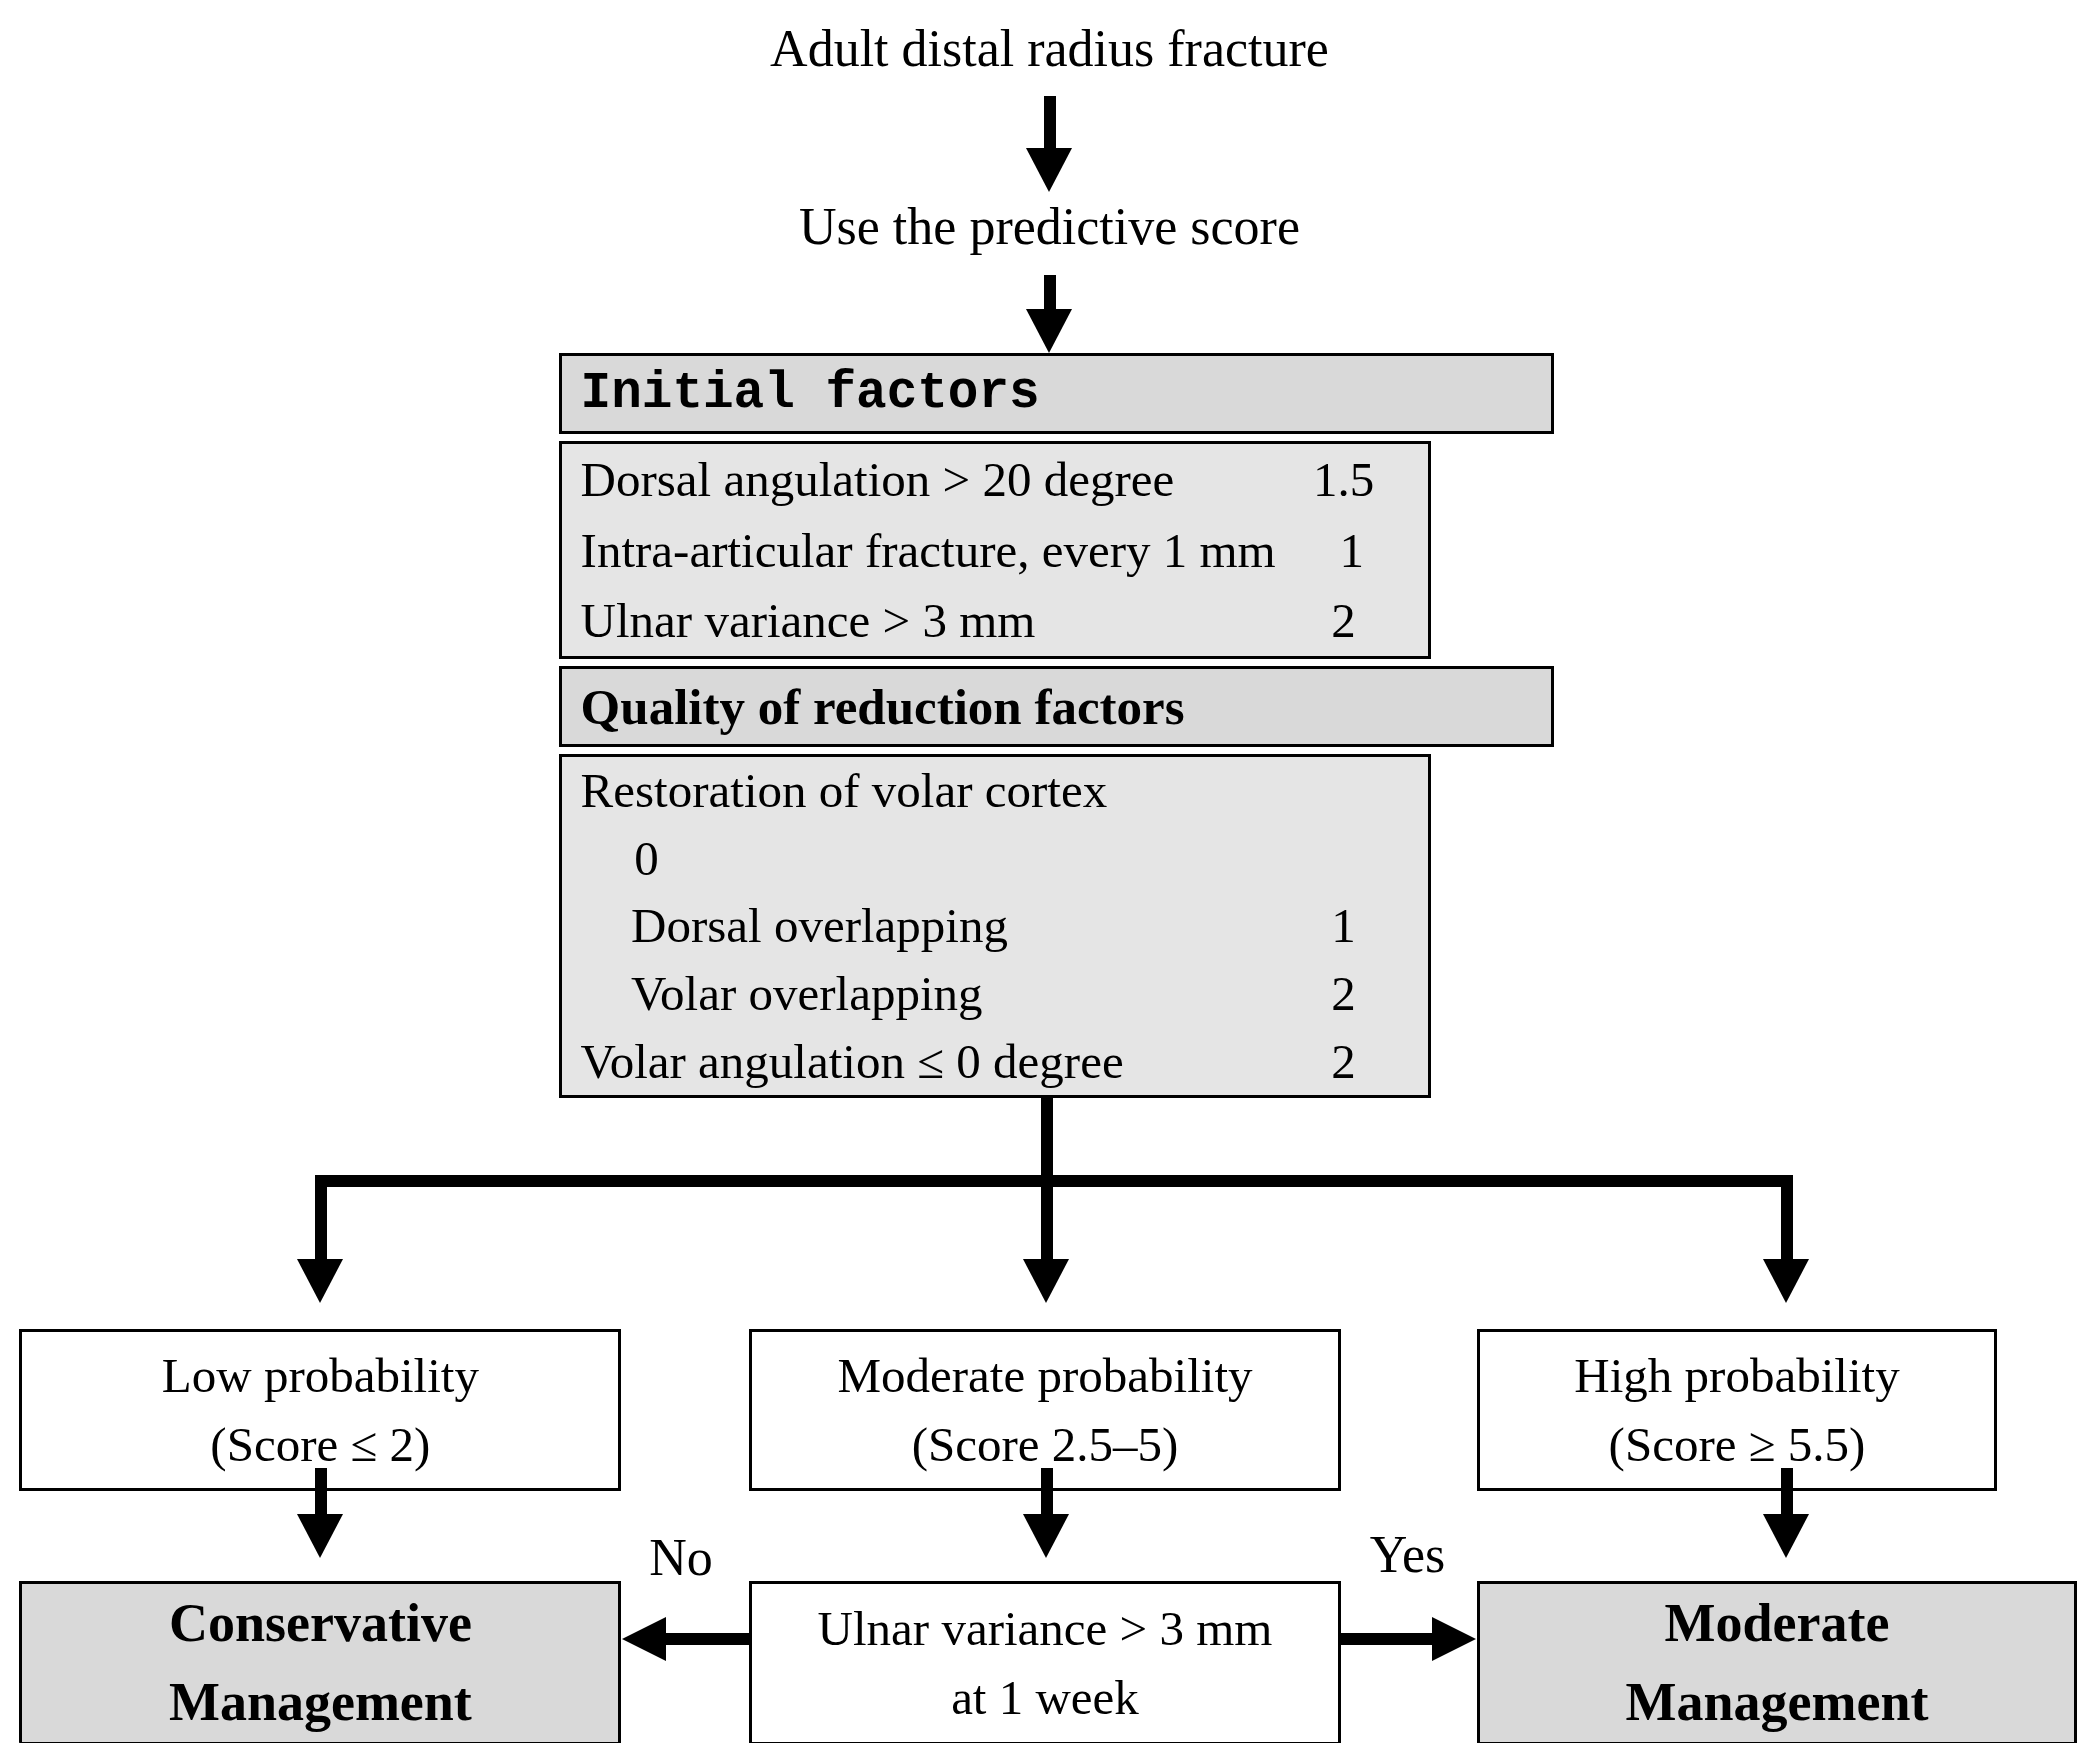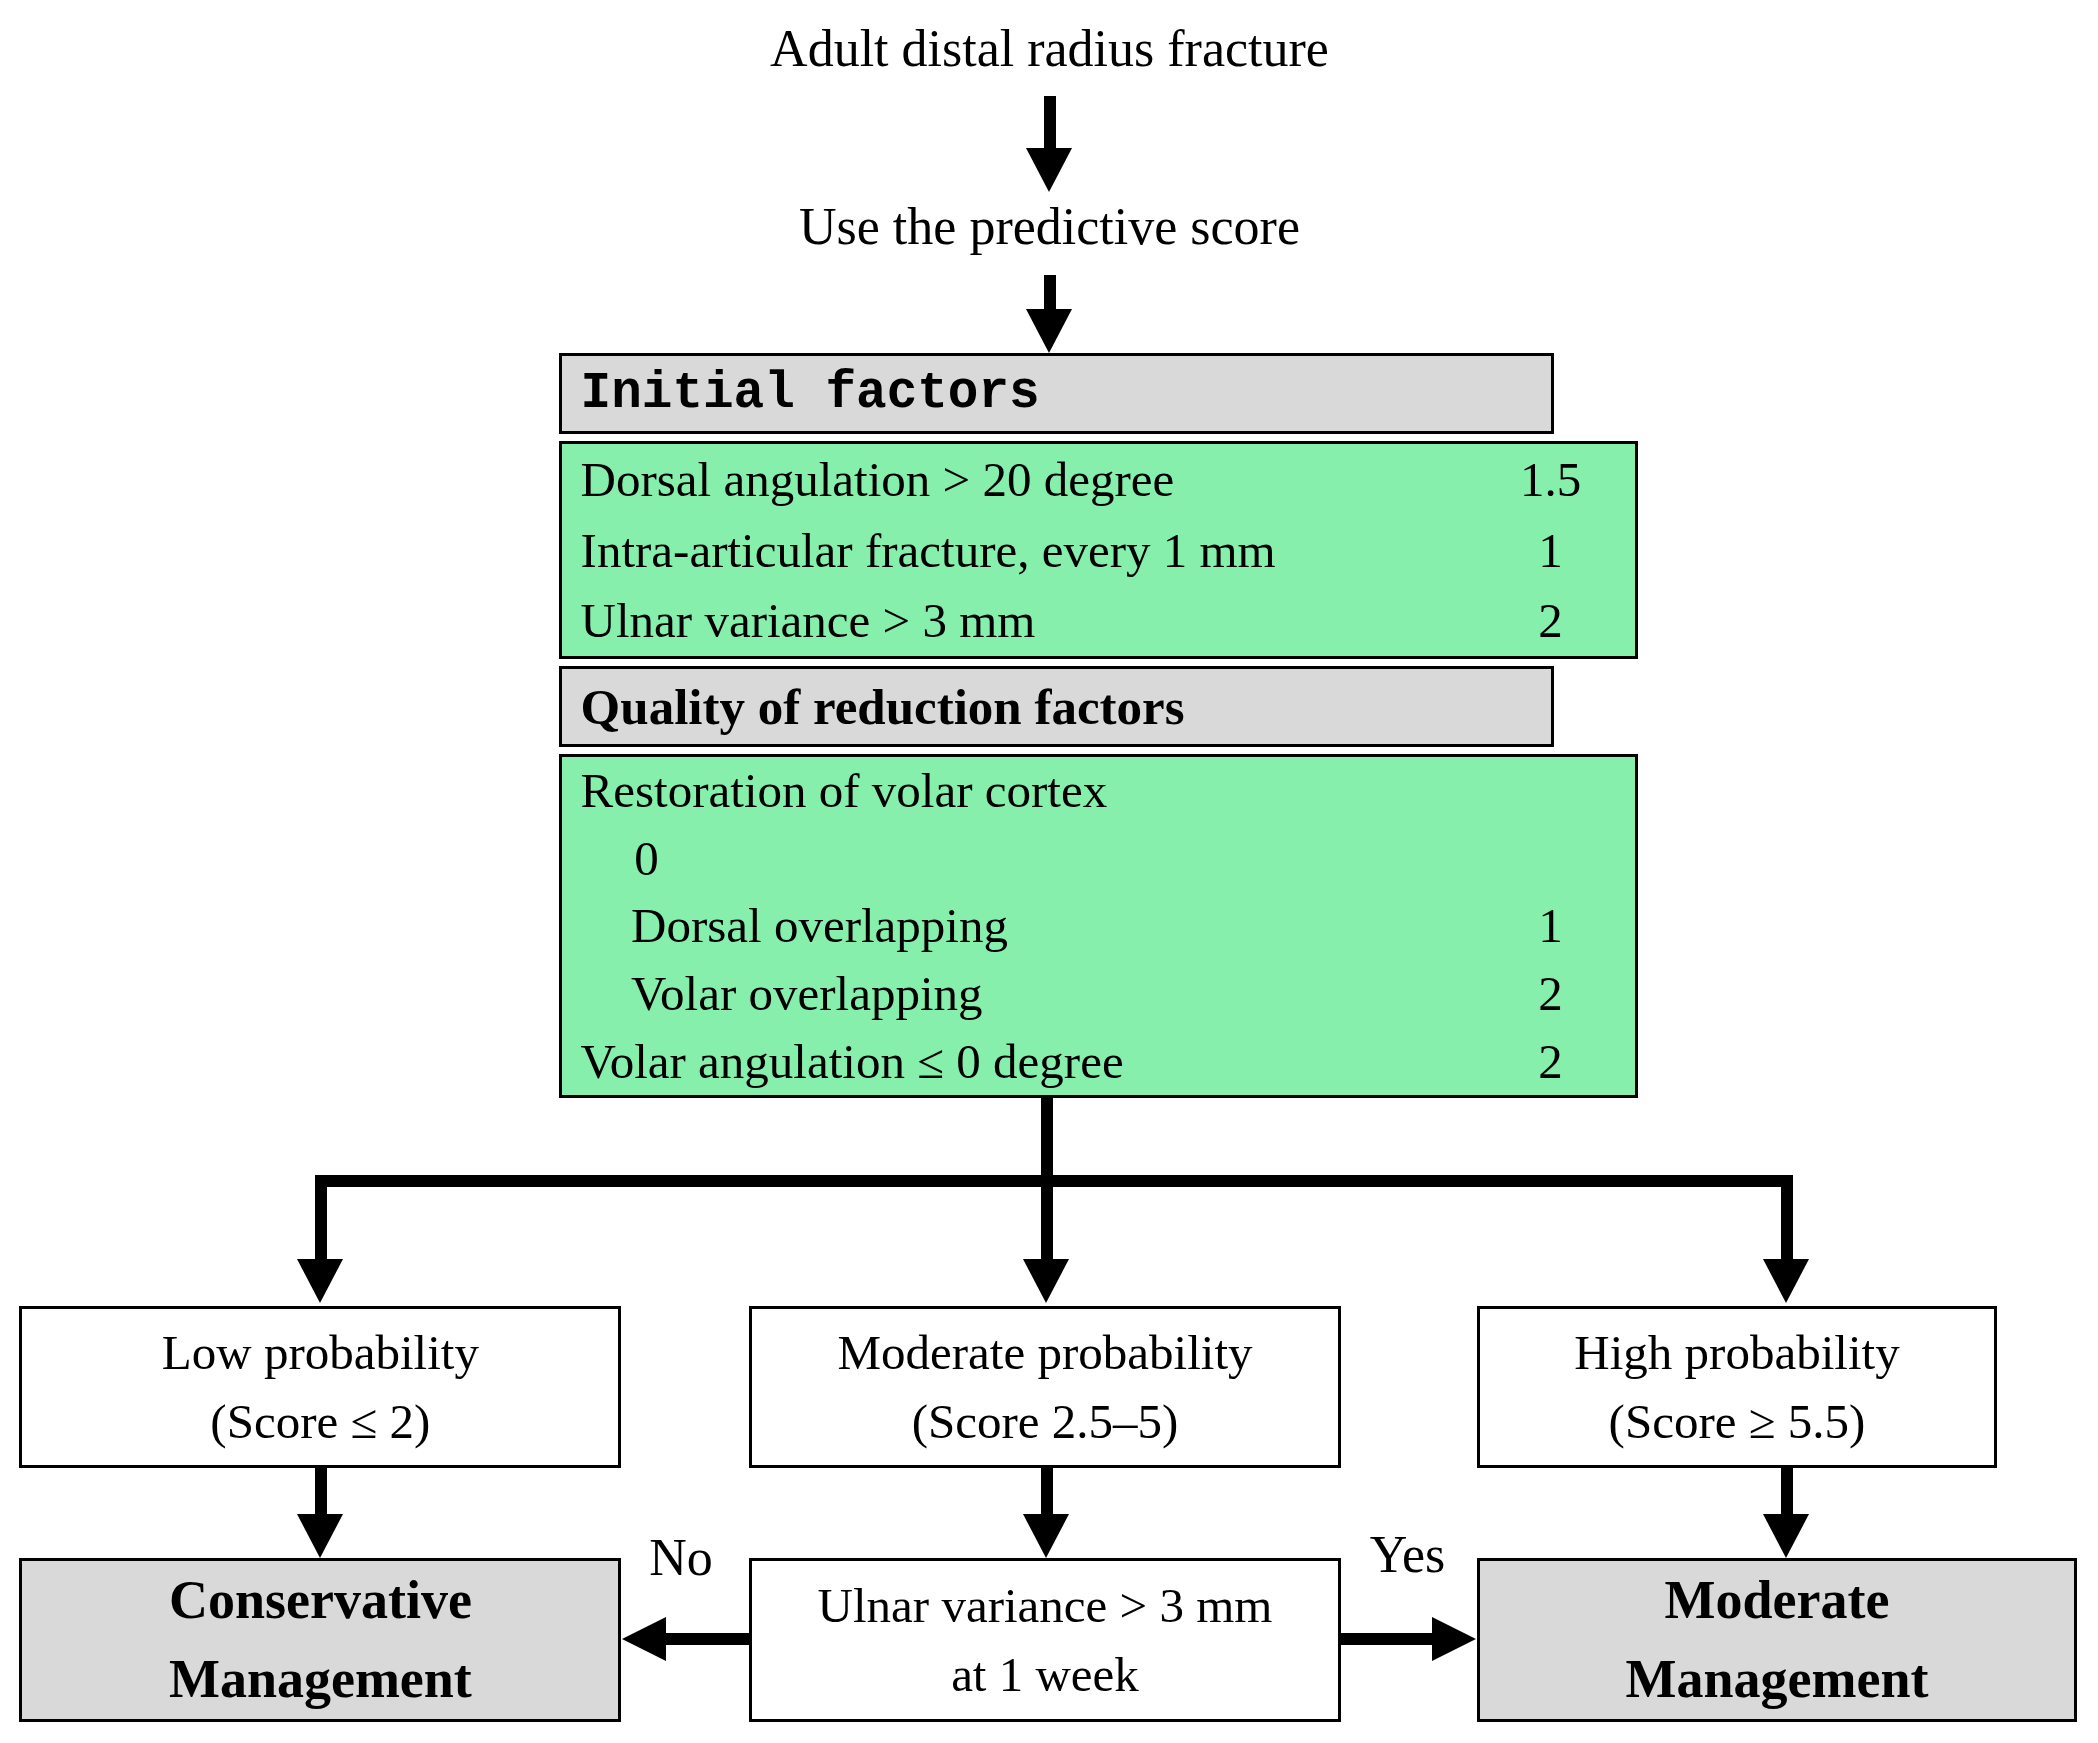--- a/index.html
+++ b/index.html
@@ -23,30 +23,30 @@
                  border-right:44px solid #000; }
   .hhead-right { position:absolute; width:0; height:0;
                  border-top:22px solid transparent; border-bottom:22px solid transparent;
                  border-left:44px solid #000; }
   .bar { position:absolute; background:#000; }
 
   
   .sec { position:absolute; left:559px; box-sizing:border-box; border:3.4px solid #000; }
   .sec-header { width:995px; background:#d9d9d9; display:flex; align-items:center; }
   .sec-header .htxt { font-weight:bold; font-size:51px; padding-left:18.6px; }
-  .sec-body { width:1079px; background:#86efac; display:flex; flex-direction:column; }
+  .sec-body { width:872px; background:#e5e5e5; display:flex; flex-direction:column; }
   .trow { flex:1; display:flex; align-items:center; font-size:49px; }
   .trow .lbl { flex:1; padding-left:18.6px; white-space:nowrap; }
   .trow .lbl.ind { padding-left:69px; }
   .trow .val { width:169px; text-align:center; }
 
   
   .node { position:absolute; box-sizing:border-box; border:3.4px solid #000;
           display:flex; flex-direction:column; justify-content:center;
-          text-align:center; background:#ffffff; }
+          text-align:center; background:#ffffff;margin-top:23px; }
   .node .line { font-size:49px; line-height:69px; }
   .node.gray { background:#d9d9d9;font-family:Liberation Serif, serif; }
   .node.mgmt .line { font-weight:bold; font-size:54px; line-height:79px; }
 
   .branch-label { position:absolute; font-size:52px; text-align:center; }
 </style>
 </head>
 <body>
 
 <div class="page">

